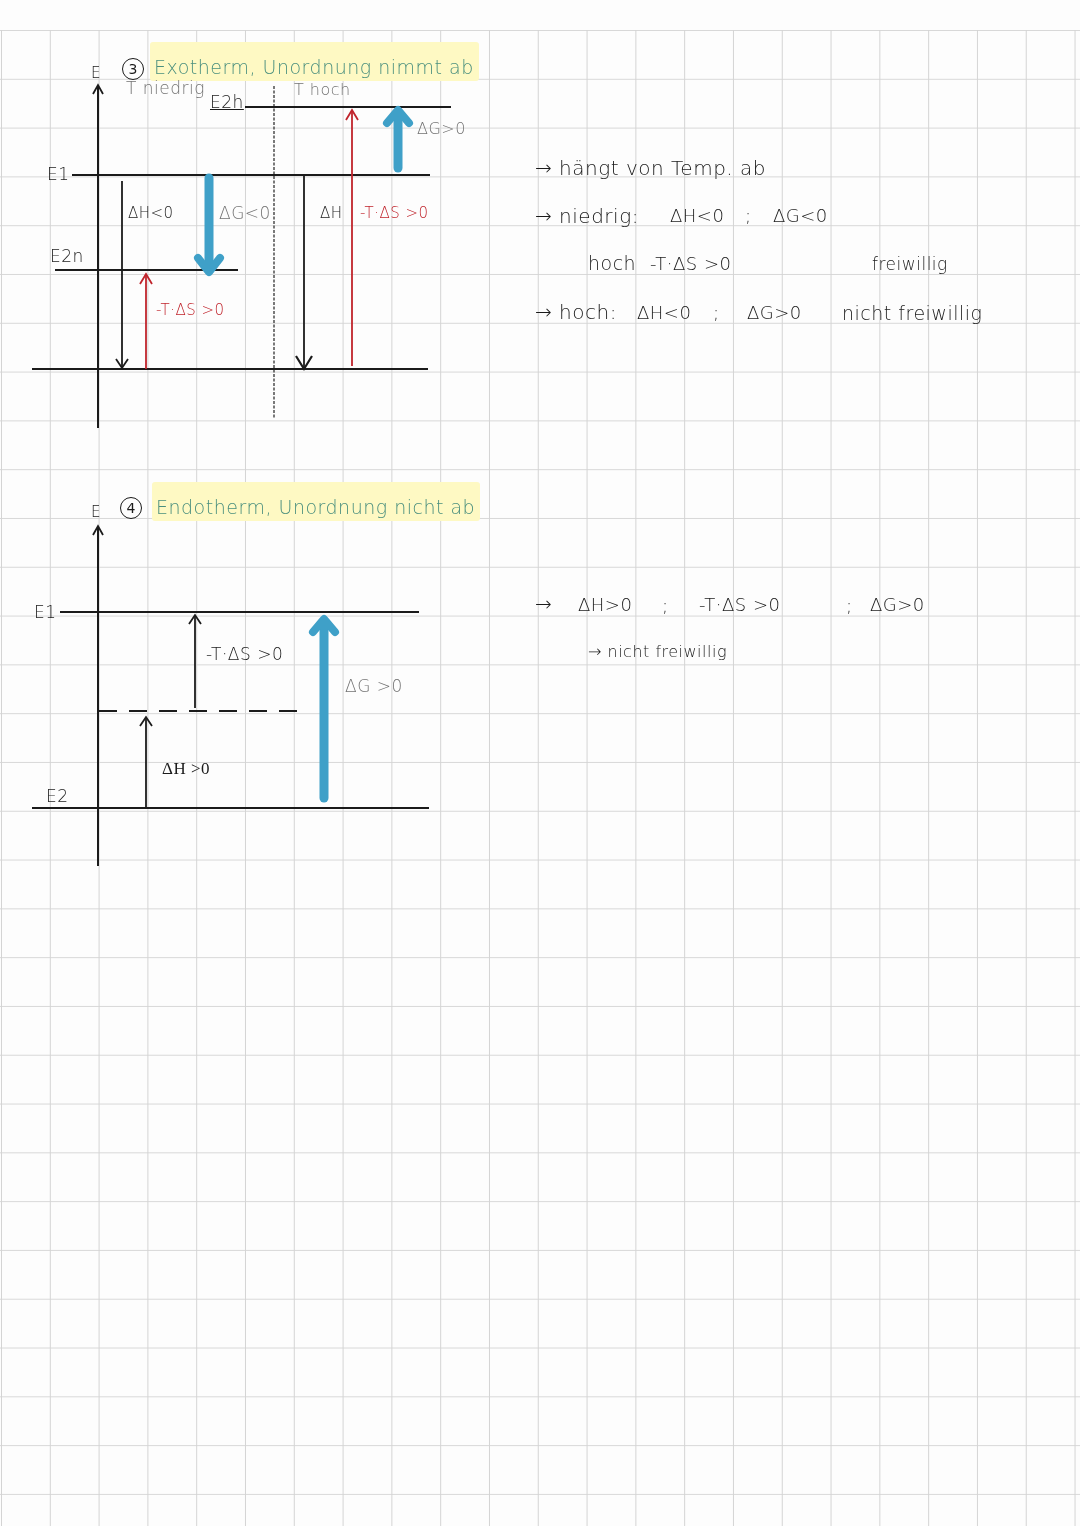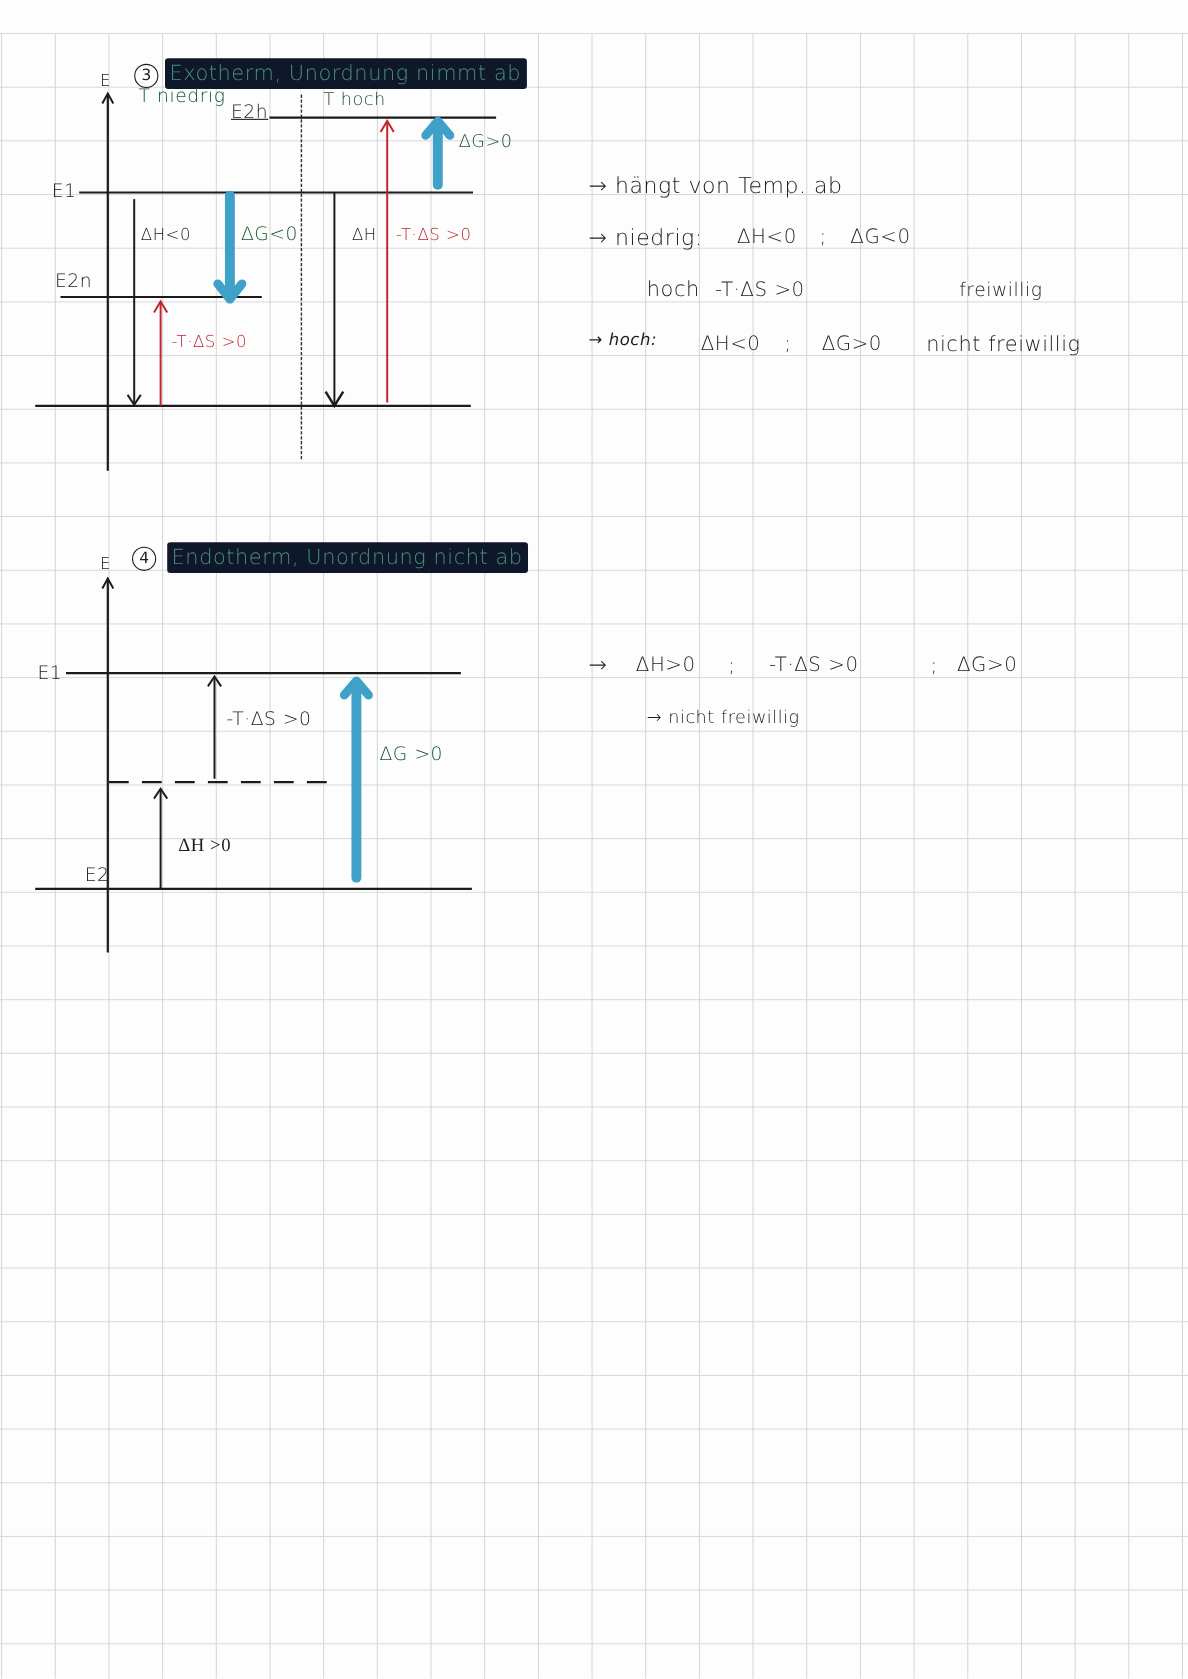--- a/index.html
+++ b/index.html
@@ -18,24 +18,24 @@
       linear-gradient(to right, #d4d4d4 1.2px, transparent 1.2px),
       linear-gradient(to bottom, #d8d8d8 1.2px, transparent 1.2px);
     background-size: 48.8px 48.8px;
     background-position: 1px 0;
   }
   svg.ink { position: absolute; left: 0; top: 0; }
   .t { position: absolute; white-space: nowrap; line-height: 1; }
   .hand { font-family: "DejaVu Sans", sans-serif; font-weight: 300; letter-spacing: 0.5px; }
   .black { color: #1b1b1b; }
   .teal { color: #4a8f7e; }
-  .blue { color: #14532d; }
+  .blue { color: #737373; }
   .red { color: #c0242c; }
   .hl {
-    background: #0f172a; border-radius: 3px; padding: 3px 5px 3px 4px;
+    background: #fef9c3; border-radius: 3px; padding: 14px 5px 3px 4px;
   }
   .circled {
     display: inline-block; width: 20px; height: 20px; border: 1.6px solid #1b1b1b;
     border-radius: 50%; text-align: center; line-height: 20px; font-size: 14px; color: #1b1b1b;
   }
 </style>
 </head>
 <body>
 
 <div class="page">
@@ -131,35 +131,35 @@
 
   <div class="t hand black" style="left:535px; top:206px; font-size:20px;">→ niedrig:</div>
   <div class="t hand black" style="left:670px; top:207px; font-size:18px;">ΔH&lt;0</div>
   <div class="t hand black" style="left:745px; top:207px; font-size:18px;">;</div>
   <div class="t hand black" style="left:773px; top:207px; font-size:18px;">ΔG&lt;0</div>
 
   <div class="t hand black" style="left:588px; top:254px; font-size:19px;">hoch</div>
   <div class="t hand black" style="left:650px; top:255px; font-size:18px;">-T·ΔS &gt;0</div>
   <div class="t hand black" style="left:872px; top:256px; font-size:17px;">freiwillig</div>
 
-  <div class="t hand black" style="left:535px; top:302px; font-size:15px;font-style:italic;">→ hoch:</div>
+  <div class="t hand black" style="left:535px; top:302px; font-size:20px;">→ hoch:</div>
   <div class="t hand black" style="left:637px; top:304px; font-size:18px;">ΔH&lt;0</div>
   <div class="t hand black" style="left:713px; top:304px; font-size:18px;">;</div>
   <div class="t hand black" style="left:747px; top:304px; font-size:18px;">ΔG&gt;0</div>
   <div class="t hand black" style="left:842px; top:304px; font-size:19px;">nicht freiwillig</div>
 
   <div class="t hand black" style="left:91px; top:505px; font-size:15px;">E</div>
   <div class="t" style="left:120px; top:497px;">
     <span class="circled">4</span>
   </div>
   <div class="t hand teal" style="left:152px; top:498px; font-size:19px;">
     <span class="hl">Endotherm, Unordnung nicht ab</span>
   </div>
   <div class="t hand black" style="left:34px; top:604px; font-size:17px;">E1</div>
-  <div class="t hand black" style="left:46px; top:788px; font-size:17px;margin-left:31px;">E2</div>
+  <div class="t hand black" style="left:46px; top:788px; font-size:17px;">E2</div>
   <div class="t hand black" style="left:206px; top:646px; font-size:17px;">-T·ΔS &gt;0</div>
   <div class="t hand black" style="left:162px; top:760px; font-size:17px;font-family:Liberation Serif, serif;">ΔH &gt;0</div>
   <div class="t hand blue" style="left:345px; top:678px; font-size:17px;">ΔG &gt;0</div>
 
   <div class="t hand black" style="left:535px; top:594px; font-size:20px;">→</div>
   <div class="t hand black" style="left:578px; top:596px; font-size:18px;">ΔH&gt;0</div>
   <div class="t hand black" style="left:662px; top:597px; font-size:18px;">;</div>
   <div class="t hand black" style="left:699px; top:596px; font-size:18px;">-T·ΔS &gt;0</div>
   <div class="t hand black" style="left:846px; top:597px; font-size:18px;">;</div>
   <div class="t hand black" style="left:870px; top:596px; font-size:18px;">ΔG&gt;0</div>

